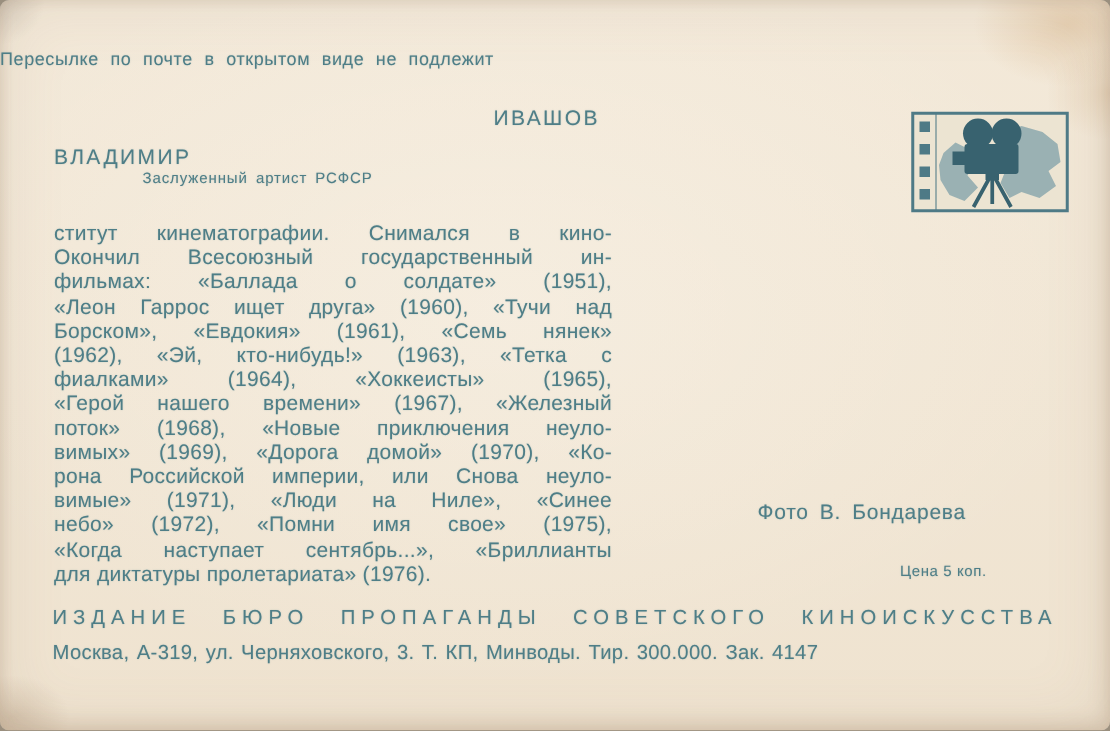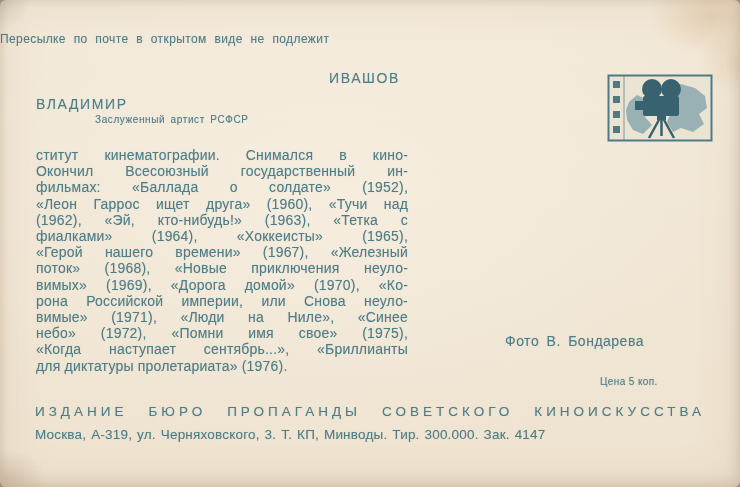--- a/index.html
+++ b/index.html
@@ -61,22 +61,23 @@
 
   <div class="abs ink notice">Пересылке по почте в открытом виде не подлежит</div>
 
   <div class="abs ink first-name">ВЛАДИМИР</div>
   <div class="abs ink last-name">ИВАШОВ</div>
   <div class="abs ink honorific">Заслуженный артист РСФСР</div>
 
   <div class="abs ink bio">
     <div class="bio-line">ститут кинематографии. Снимался в кино-</div>
     <div class="bio-line">Окончил Всесоюзный государственный ин-</div>
-    <div class="bio-line">фильмах: «Баллада о солдате» (1952),</div>
+    <div class="bio-line">фильмах: «Баллада о солдате» (1951),</div>
     <div class="bio-line">«Леон Гаррос ищет друга» (1960), «Тучи над</div>
+    <div class="bio-line">Борском», «Евдокия» (1961), «Семь нянек»</div>
     <div class="bio-line">(1962), «Эй, кто-нибудь!» (1963), «Тетка с</div>
     <div class="bio-line">фиалками» (1964), «Хоккеисты» (1965),</div>
     <div class="bio-line">«Герой нашего времени» (1967), «Железный</div>
     <div class="bio-line">поток» (1968), «Новые приключения неуло-</div>
     <div class="bio-line">вимых» (1969), «Дорога домой» (1970), «Ко-</div>
     <div class="bio-line">рона Российской империи, или Снова неуло-</div>
     <div class="bio-line">вимые» (1971), «Люди на Ниле», «Синее</div>
     <div class="bio-line">небо» (1972), «Помни имя свое» (1975),</div>
     <div class="bio-line">«Когда наступает сентябрь...», «Бриллианты</div>
     <div class="bio-line">для диктатуры пролетариата» (1976).</div>

